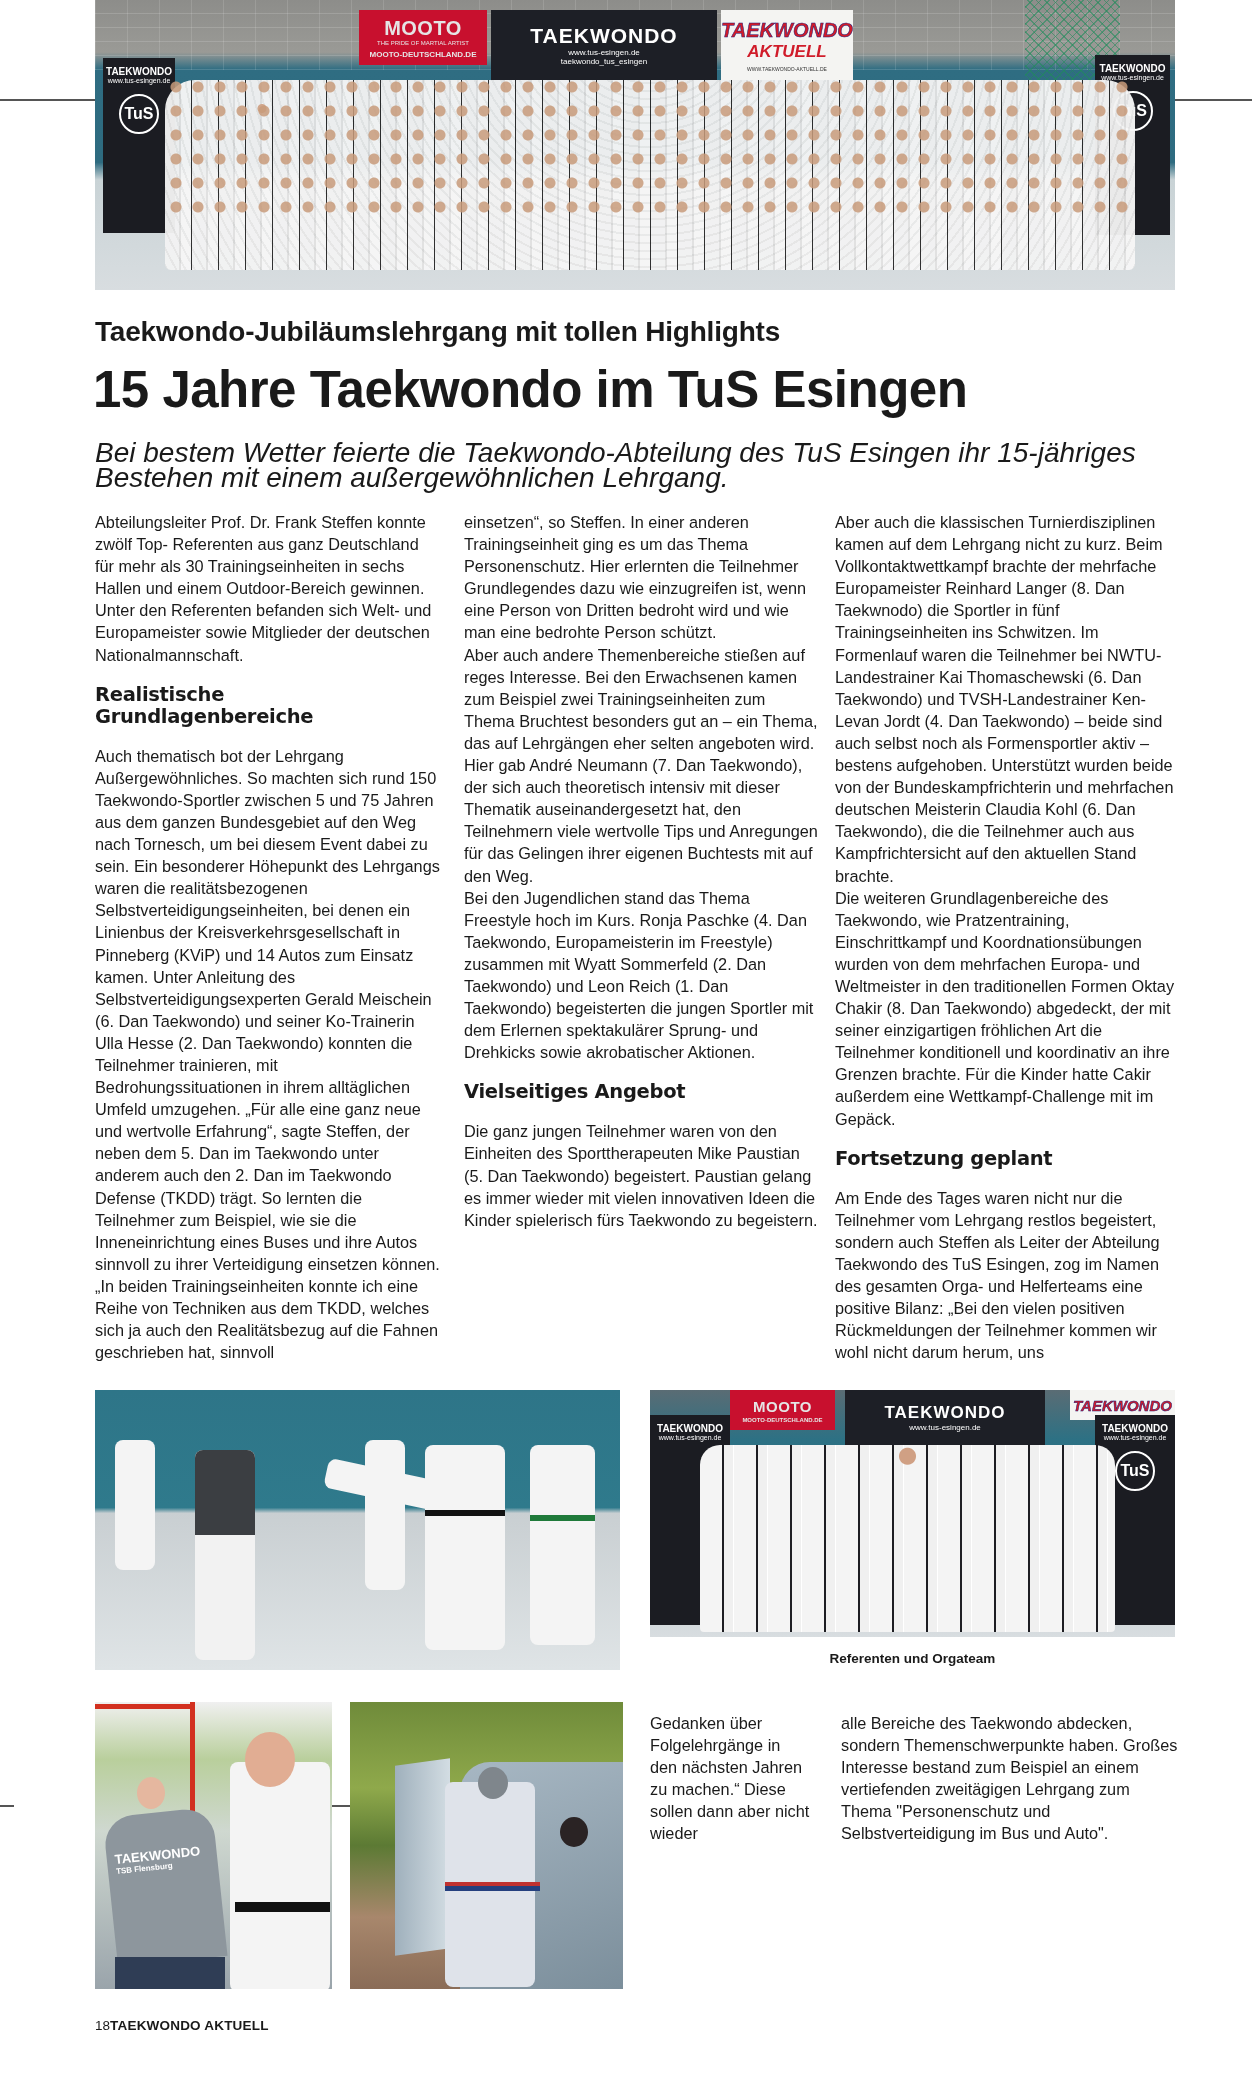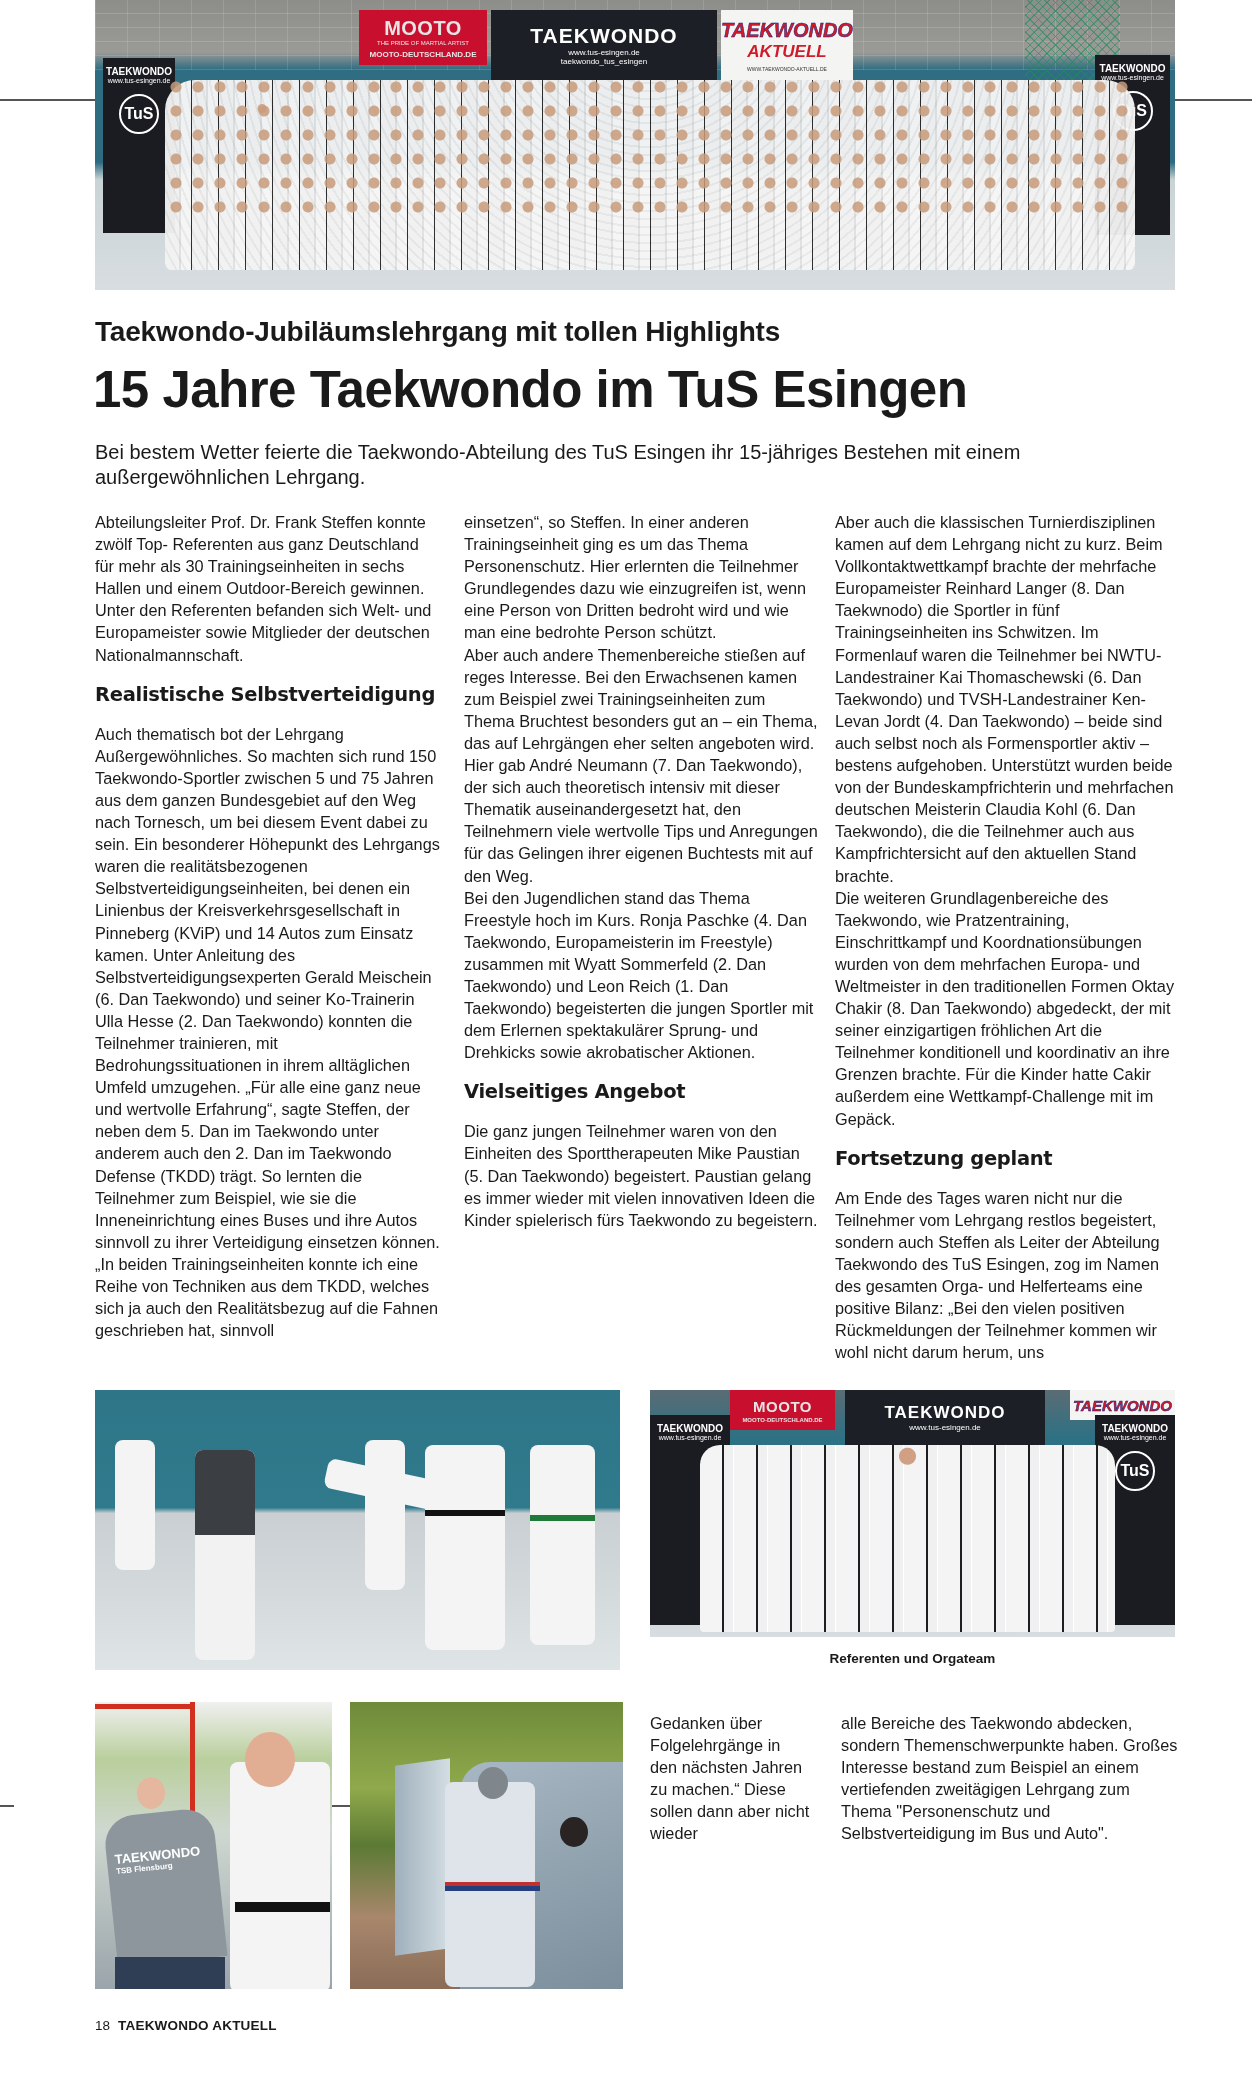--- a/index.html
+++ b/index.html
@@ -41,21 +41,21 @@
       repeating-radial-gradient(circle at 50% -40%, transparent 0 6px, rgba(0,0,0,.05) 6px 8px),
       repeating-linear-gradient(90deg, #f3f3f3 0 14px, #e2e2e2 14px 16px, #f7f7f7 16px 26px, #2a2a2a 26px 27px);
     border-radius: 30px 30px 6px 6px; opacity: .96; }
   .crowd-heads { position: absolute; left: 70px; right: 40px; top: 75px; height: 140px;
     background-image: radial-gradient(circle, #c89b7b 0 5px, transparent 6px);
     background-size: 22px 24px; opacity: .85; }
 
   
   #kicker { position: absolute; left: 95px; top: 316px; font-size: 28px; font-weight: 700; letter-spacing: -0.2px; }
   #headline { position: absolute; left: 93px; top: 360px; font-size: 51px; font-weight: 700; letter-spacing: -0.5px; }
-  #lead { position: absolute; left: 95px; top: 440px; width: 1080px; font-size: 20px; line-height: 25px; }
+  #lead { position: absolute; left: 95px; top: 440px; width: 1080px; font-size: 28px; font-style: italic; line-height: 25px; }
 
   
   .col { position: absolute; font-size: 16.3px; line-height: 22.1px; }
   .col p { margin: 0; }
   .col h2 { font-size: 19.5px; font-weight: 700; line-height: 22px; margin: 18px 0 17px 0; font-family: "DejaVu Sans", sans-serif; letter-spacing: -0.3px; }
   #col1 { left: 95px; top: 511px; width: 345px; }
   #col2 { left: 464px; top: 511px; width: 355px; }
   #col3 { left: 835px; top: 511px; width: 345px; }
 
   
@@ -69,21 +69,21 @@
 
   #photo-bus { left: 95px; top: 1702px; width: 237px; height: 287px;
     background: linear-gradient(180deg, #f0f0f0 0%, #b9cf9c 20%, #cfd8d0 45%, #9aa4ab 100%); }
   #photo-car { left: 350px; top: 1702px; width: 273px; height: 287px;
     background: linear-gradient(180deg, #6f8b3a 0%, #8fa94b 30%, #5c7a34 50%, #a8876c 75%, #8a6c57 100%); }
 
   #col4 { left: 650px; top: 1712px; width: 160px; }
   #col5 { left: 841px; top: 1712px; width: 340px; }
 
   
-  #footer { position: absolute; left: 95px; top: 2018px; font-size: 13.5px; display: flex; gap: 8px; align-items: baseline; }
+  #footer { position: absolute; left: 95px; top: 2018px; font-size: 13.5px; display: flex; align-items: baseline; }
   #footer .mag { font-weight: 700; letter-spacing: .2px; }
 </style>
 </head>
 <body>
 
 <div class="crop-mark" style="left:0;top:99px;width:95px;"></div>
 <div class="crop-mark" style="left:1175px;top:99px;width:77px;"></div>
 <div class="crop-mark" style="left:0;top:1805px;width:14px;"></div>
 <div class="crop-mark" style="left:332px;top:1805px;width:18px;"></div>
 
@@ -122,21 +122,21 @@
   <div class="crowd"></div>
   <div class="crowd-heads"></div>
 </div>
 
 <div id="kicker">Taekwondo-Jubiläumslehrgang mit tollen Highlights</div>
 <h1 id="headline">15 Jahre Taekwondo im TuS Esingen</h1>
 <p id="lead">Bei bestem Wetter feierte die Taekwondo-Abteilung des TuS Esingen ihr 15-jähriges Bestehen mit einem außergewöhnlichen Lehrgang.</p>
 
 <div class="col" id="col1">
   <p>Abteilungsleiter Prof. Dr. Frank Steffen konnte zwölf Top- Referenten aus ganz Deutschland für mehr als 30 Trainingseinheiten in sechs Hallen und einem Outdoor-Bereich gewinnen. Unter den Referenten befanden sich Welt- und Europameister sowie Mitglieder der deutschen Nationalmannschaft.</p>
-  <h2>Realistische Selbstverteidigung</h2>
+  <h2>Realistische Grundlagenbereiche</h2>
   <p>Auch thematisch bot der Lehrgang Außergewöhnliches. So machten sich rund 150 Taekwondo-Sportler zwischen 5 und 75 Jahren aus dem ganzen Bundesgebiet auf den Weg nach Tornesch, um bei diesem Event dabei zu sein. Ein besonderer Höhepunkt des Lehrgangs waren die realitätsbezogenen Selbstverteidigungseinheiten, bei denen ein Linienbus der Kreisverkehrsgesellschaft in Pinneberg (KViP) und 14 Autos zum Einsatz kamen. Unter Anleitung des Selbstverteidigungsexperten Gerald Meischein (6. Dan Taekwondo) und seiner Ko-Trainerin Ulla Hesse (2. Dan Taekwondo) konnten die Teilnehmer trainieren, mit Bedrohungssituationen in ihrem alltäglichen Umfeld umzugehen. „Für alle eine ganz neue und wertvolle Erfahrung“, sagte Steffen, der neben dem 5. Dan im Taekwondo unter anderem auch den 2. Dan im Taekwondo Defense (TKDD) trägt. So lernten die Teilnehmer zum Beispiel, wie sie die Inneneinrichtung eines Buses und ihre Autos sinnvoll zu ihrer Verteidigung einsetzen können. „In beiden Trainingseinheiten konnte ich eine Reihe von Techniken aus dem TKDD, welches sich ja auch den Realitätsbezug auf die Fahnen geschrieben hat, sinnvoll</p>
 </div>
 
 <div class="col" id="col2">
   <p>einsetzen“, so Steffen. In einer anderen Trainingseinheit ging es um das Thema Personenschutz. Hier erlernten die Teilnehmer Grundlegendes dazu wie einzugreifen ist, wenn eine Person von Dritten bedroht wird und wie man eine bedrohte Person schützt.</p>
   <p>Aber auch andere Themenbereiche stießen auf reges Interesse. Bei den Erwachsenen kamen zum Beispiel zwei Trainingseinheiten zum Thema Bruchtest besonders gut an – ein Thema, das auf Lehrgängen eher selten angeboten wird. Hier gab André Neumann (7. Dan Taekwondo), der sich auch theoretisch intensiv mit dieser Thematik auseinandergesetzt hat, den Teilnehmern viele wertvolle Tips und Anregungen für das Gelingen ihrer eigenen Buchtests mit auf den Weg.</p>
   <p>Bei den Jugendlichen stand das Thema Freestyle hoch im Kurs. Ronja Paschke (4. Dan Taekwondo, Europameisterin im Freestyle) zusammen mit Wyatt Sommerfeld (2. Dan Taekwondo) und Leon Reich (1. Dan Taekwondo) begeisterten die jungen Sportler mit dem Erlernen spektakulärer Sprung- und Drehkicks sowie akrobatischer Aktionen.</p>
   <h2>Vielseitiges Angebot</h2>
   <p>Die ganz jungen Teilnehmer waren von den Einheiten des Sporttherapeuten Mike Paustian (5. Dan Taekwondo) begeistert. Paustian gelang es immer wieder mit vielen innovativen Ideen die Kinder spielerisch fürs Taekwondo zu begeistern.</p>
 </div>

